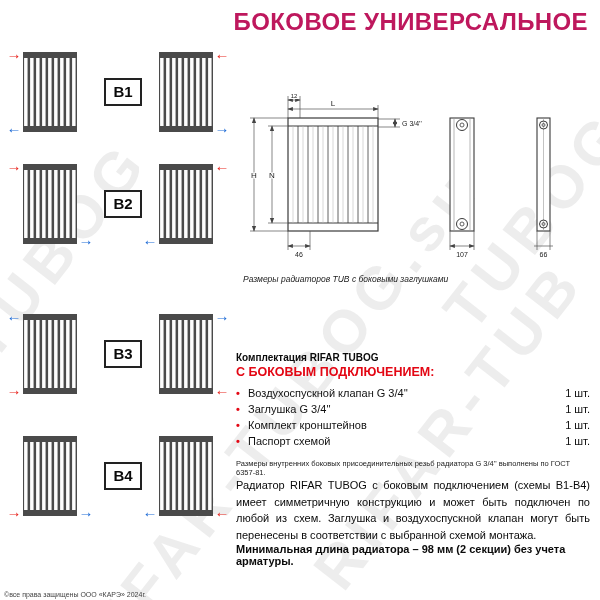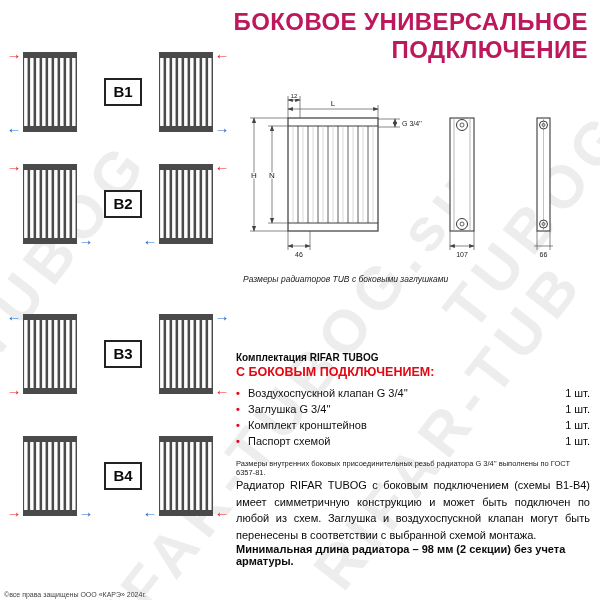--- a/index.html
+++ b/index.html
@@ -63,21 +63,20 @@
 
   <span class="wm" style="left:-50px;top:330px">TUBOG</span>
   <span class="wm" style="left:60px;top:640px">RIFAR-TUBOG.su</span>
   <span class="wm" style="left:300px;top:560px">RIFAR-TUB</span>
   <span class="wm" style="left:430px;top:300px">TUBOG</span>
 
   <div class="content">
 
     <div class="title">
       <div>БОКОВОЕ УНИВЕРСАЛЬНОЕ</div>
-      <div>ПОДКЛЮЧЕНИЕ</div>
     </div>
 
     <div class="scheme-row" style="top:44px">
       <div class="rad-group left">
         <div class="radiator"></div>
         <span class="arrow red" style="left:-2px;top:2px">→</span>
         <span class="arrow blue" style="left:-2px;top:76px">←</span>
       </div>
       <div class="scheme-label">В1</div>
       <div class="rad-group right">

